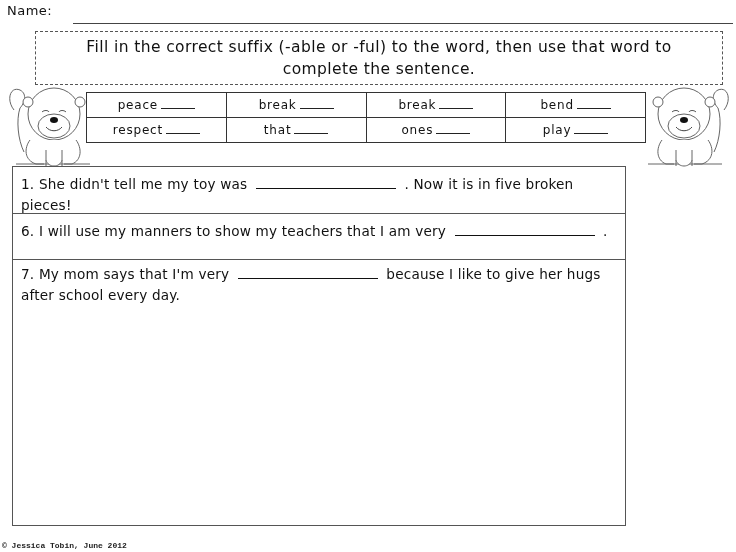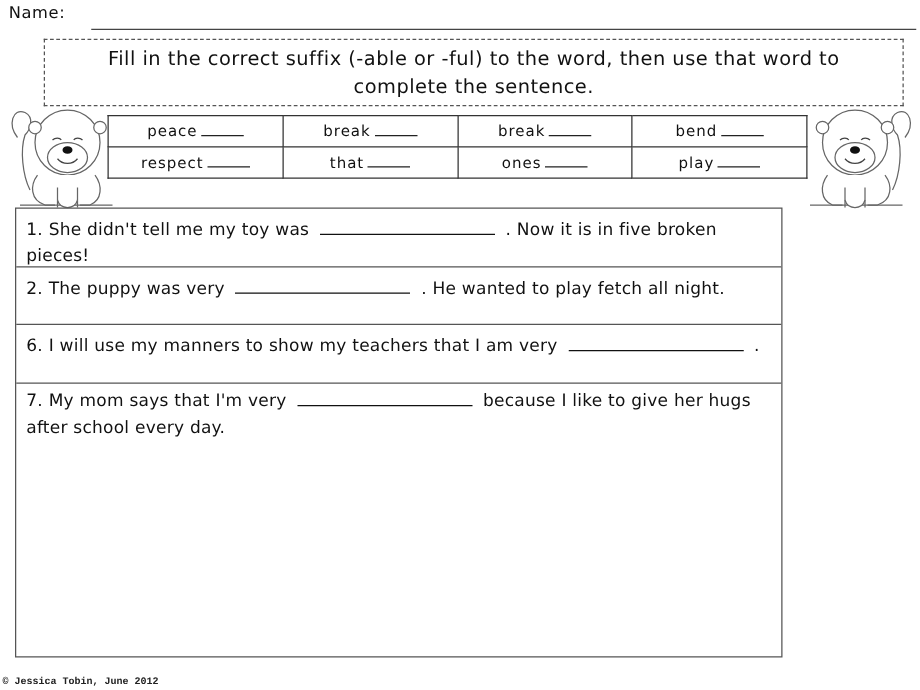--- a/index.html
+++ b/index.html
@@ -108,26 +108,20 @@
   </table>
 
 <div class="questions">
   <div class="q-row">
     <span>1.</span>
     <span>She didn't tell me my toy was</span>
     <span class="answer-blank"></span>
     <span>. Now it is in five broken pieces!</span>
   </div>
   <div class="q-row">
-    <span>2.</span>
-    <span>The puppy was very</span>
-    <span class="answer-blank"></span>
-    <span>. He wanted to play fetch all night.</span>
-  </div>
-  <div class="q-row">
     <span>6.</span>
     <span>I will use my manners to show my teachers that I am very</span>
     <span class="answer-blank"></span>
     <span>.</span>
   </div>
   <div class="q-row tall">
     <span>7.</span>
     <span>My mom says that I'm very</span>
     <span class="answer-blank"></span>
     <span>because I like to give her hugs after school every day.</span>

